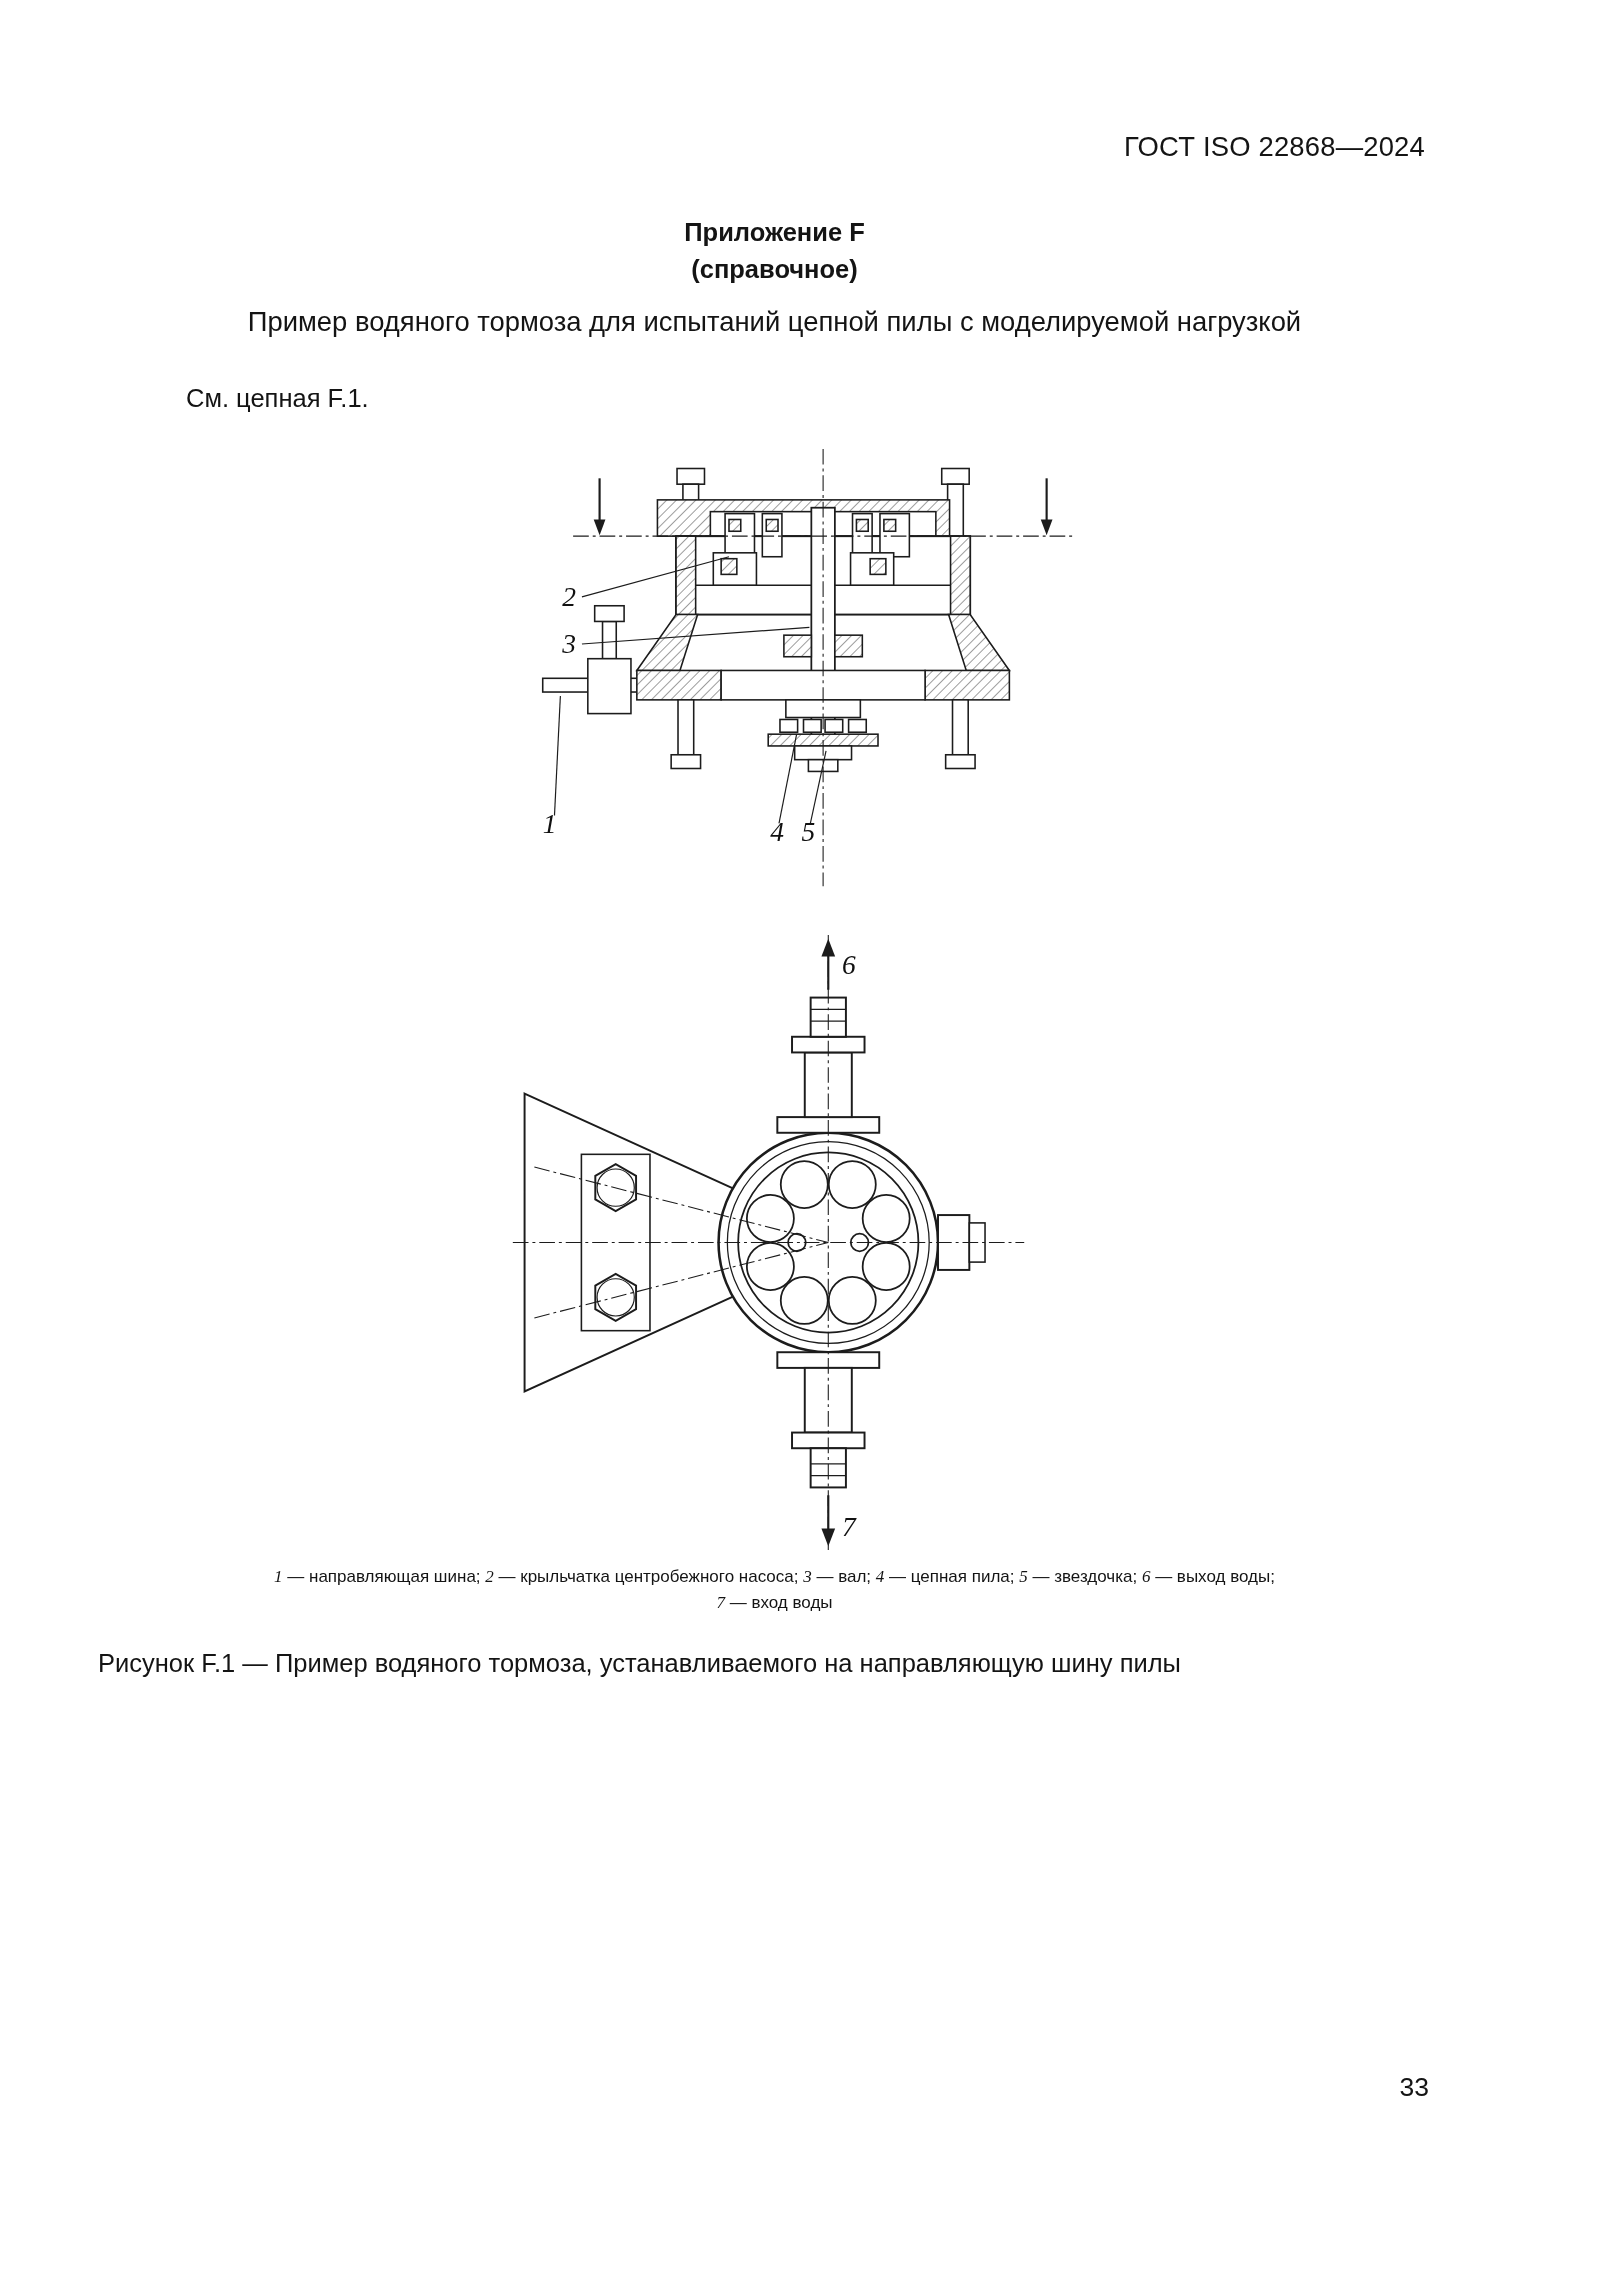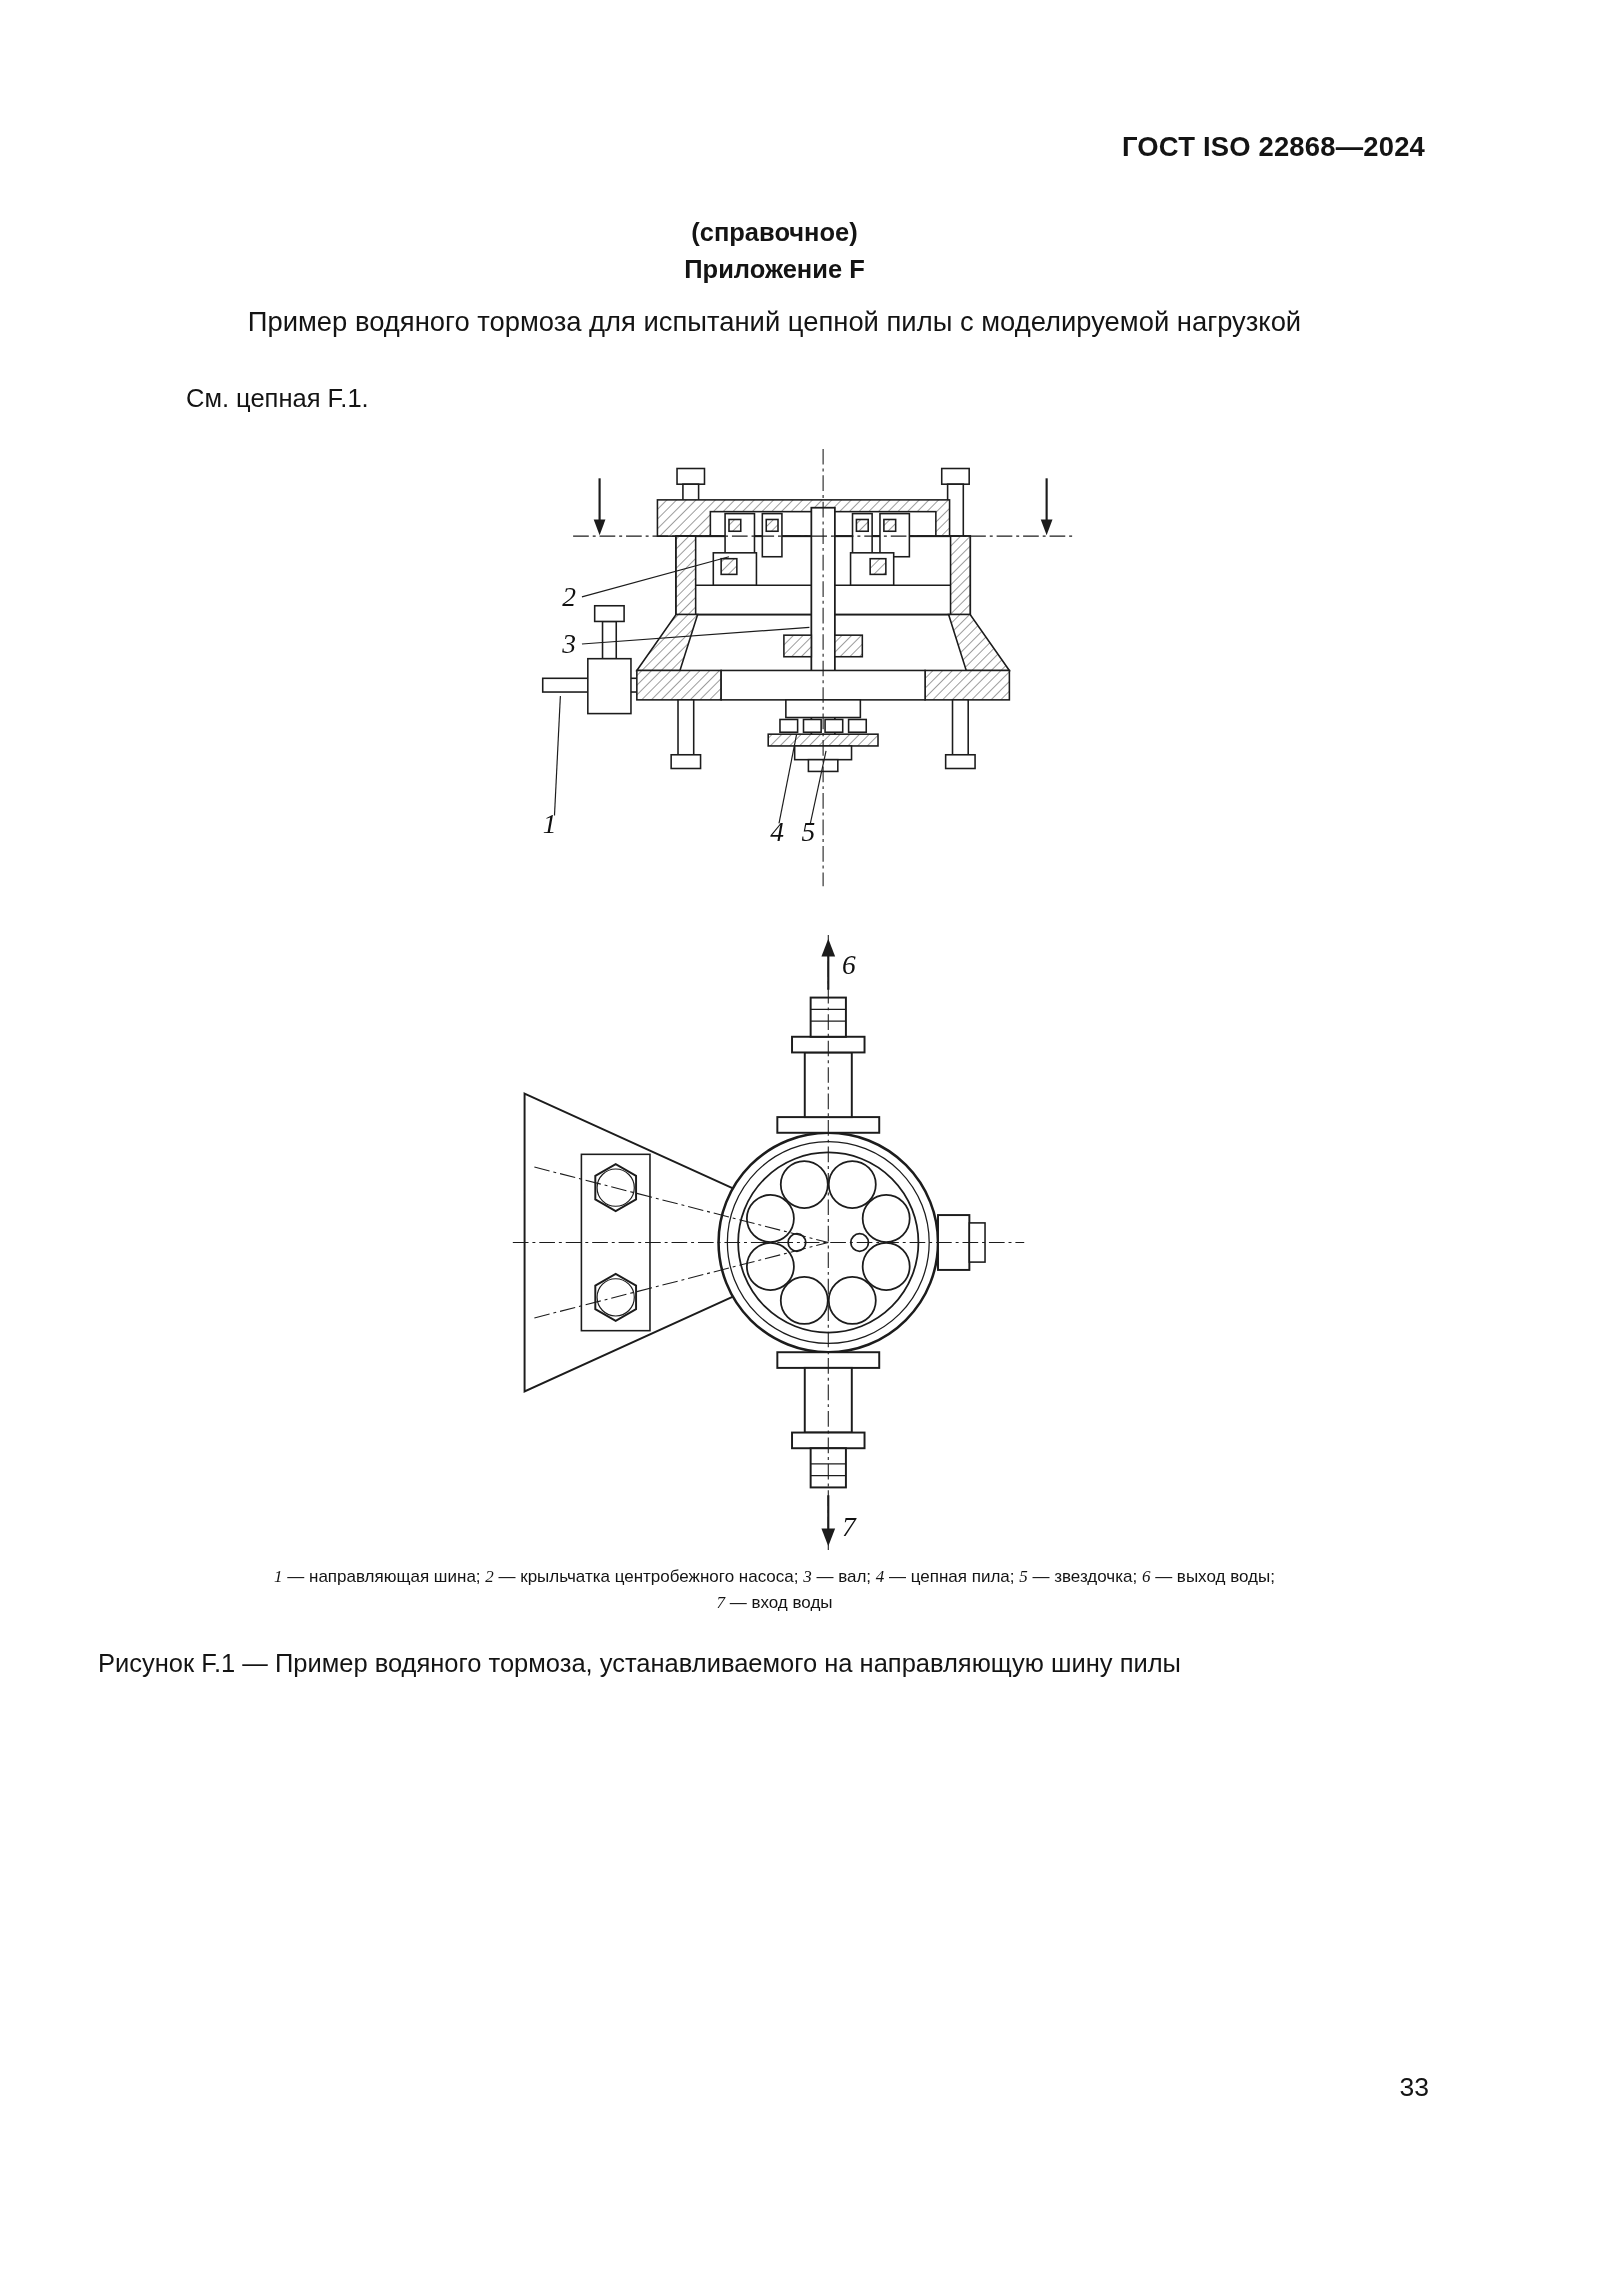--- a/index.html
+++ b/index.html
@@ -1,36 +1,36 @@
 <!DOCTYPE html>
 <html><head>
 <meta charset="utf-8">
 <style>
   *{box-sizing:border-box;margin:0;padding:0}
   html,body{background:#ffffff}
   body{width:1621px;height:2293px;position:relative;font-family:"Liberation Sans",sans-serif;color:#141414;overflow:hidden}
   .abs{position:absolute}
-  .header{top:131px;right:196px;font-size:27.4px;font-weight:700;letter-spacing:0.2px}
+  .header{top:131px;right:196px;font-size:27.4px;font-weight:400;letter-spacing:0.2px}
   .annex{top:214px;left:98px;width:1353px;text-align:center;font-size:25.5px;font-weight:700;line-height:37px}
   .title{top:306px;left:98px;width:1353px;text-align:center;font-size:27.4px;font-weight:400}
   .intro{top:384px;left:186px;font-size:25.5px}
   .legend{top:1564px;left:108px;width:1333px;text-align:center;font-size:17px;line-height:1.55}
   .legend .leg-num{font-style:italic;font-family:"Liberation Serif",serif}
   .caption{top:1649px;left:98px;width:1353px;text-align:left;font-size:25.5px}
   .page-number{top:2072px;right:192px;font-size:26.5px}
   svg text.co{font-family:"Liberation Serif",serif;font-style:italic;font-size:28px;font-weight:500}
 </style>
 </head>
 <body>
 
 <div class="abs header">ГОСТ ISO 22868—2024</div>
 
 <div class="abs annex">
+  <div>Приложение F</div>
   <div>(справочное)</div>
-  <div>Приложение F</div>
 </div>
 
 <div class="abs title">Пример водяного тормоза для испытаний цепной пилы с моделируемой нагрузкой</div>
 
 <div class="abs intro">См. цепная F.1.</div>
 
 <svg class="abs" style="left:529px;top:443px" width="549" height="451" viewBox="0 0 560 460">
   <defs>
     <pattern id="hatch" width="7" height="7" patternUnits="userSpaceOnUse" patternTransform="rotate(45)">
       <rect width="7" height="7" fill="#ffffff"></rect>

